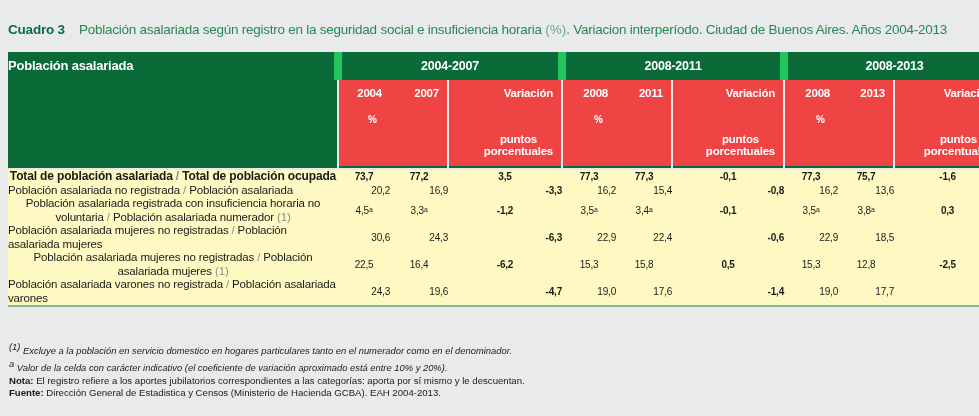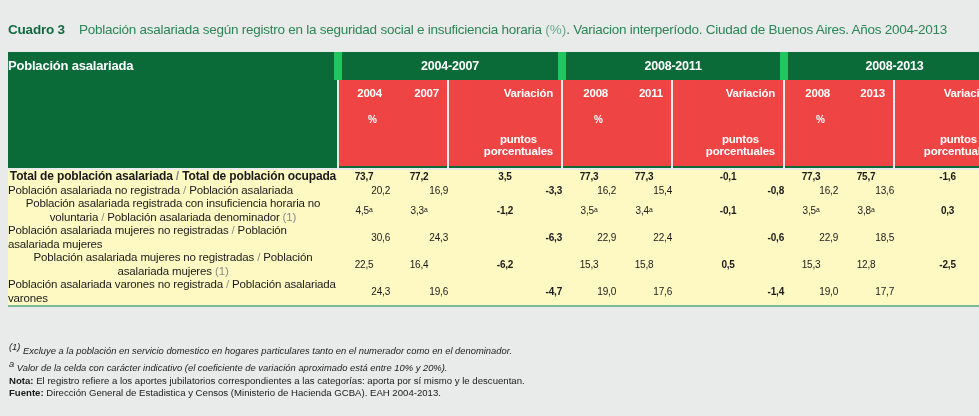--- a/index.html
+++ b/index.html
@@ -203,21 +203,21 @@
       <td class="num var">-3,3</td>
       <td class="num">16,2</td>
       <td class="num">15,4</td>
       <td class="num var">-0,8</td>
       <td class="num">16,2</td>
       <td class="num">13,6</td>
       <td class="num var">-2,6</td>
     </tr>
 
     <tr class="row-gray">
-      <td class="lbl"><span>Población asalariada registrada con insuficiencia horaria no voluntaria </span><span class="sep">/</span><span> Población asalariada denominador</span><span class="note"> (1)</span></td>
+      <td class="lbl"><span>Población asalariada registrada con insuficiencia horaria no voluntaria </span><span class="sep">/</span><span> Población asalariada numerador</span><span class="note"> (1)</span></td>
       <td class="num">4,5ᵃ</td>
       <td class="num">3,3ᵃ</td>
       <td class="num var">-1,2</td>
       <td class="num">3,5ᵃ</td>
       <td class="num">3,4ᵃ</td>
       <td class="num var">-0,1</td>
       <td class="num">3,5ᵃ</td>
       <td class="num">3,8ᵃ</td>
       <td class="num var">0,3</td>
     </tr>

